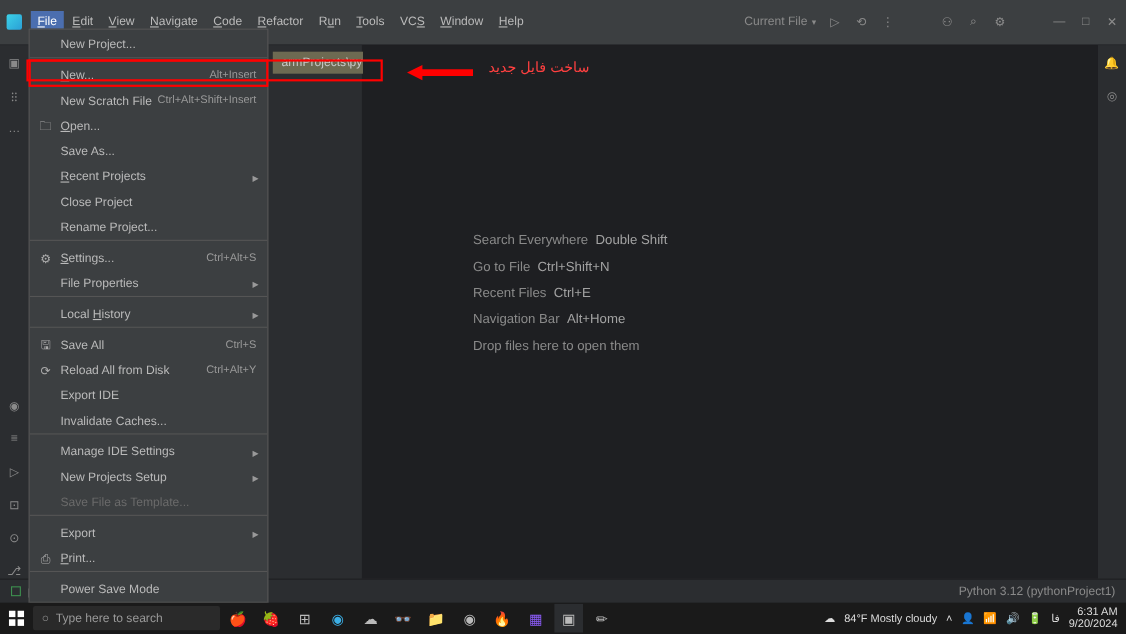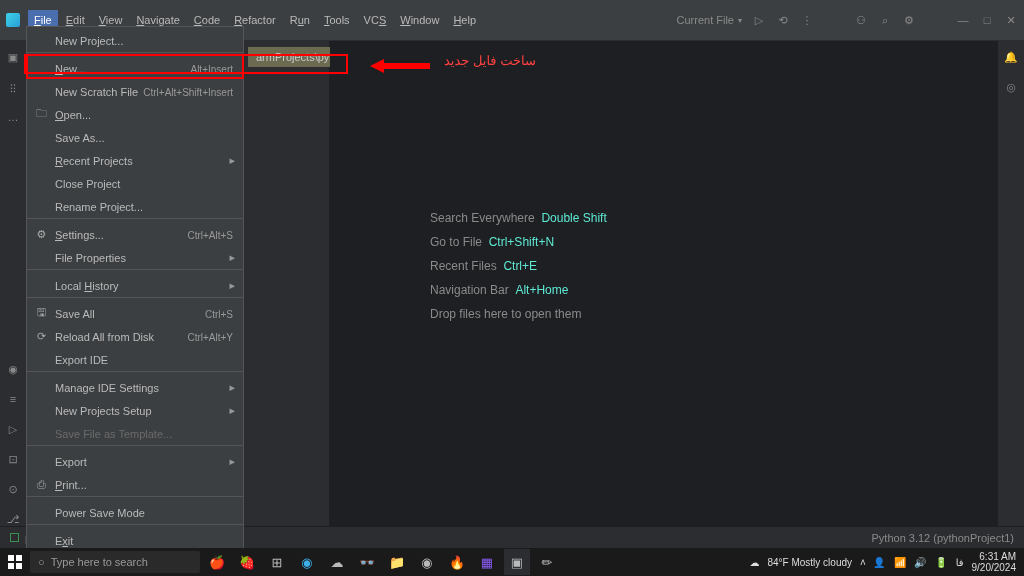--- a/index.html
+++ b/index.html
@@ -19,38 +19,38 @@
 .workspace { display: flex; height: 496px; }
 .leftbar { width: 26px; background: #2b2d30; display: flex; flex-direction: column; align-items: center; padding-top: 8px; gap: 14px; }
 .leftbar-bottom { margin-top: auto; display:flex; flex-direction:column; gap:14px; padding-bottom:10px;}
 .licon { width:16px; height:16px; color:#8a8a8a; display:flex; align-items:center; justify-content:center;}
 
 .projpanel { width: 304px; background: #2b2d30; border-right: 1px solid #1e1f22; position: relative; }
 .projtab { background: #6d6a52; color: #c9c9c9; padding: 4px 8px; font-size: 11px; position:absolute; left:222px; top:6px; white-space:nowrap;}
 .editorarea { flex: 1; background: #1e1f22; position: relative; }
 
 .dropdown { position: absolute; left: 26px; top: 26px; width: 218px; background: #3c3f41; border: 1px solid #555; z-index: 50; }
-.dd-item { display: flex; align-items: flex-end; padding: 8px 10px 3px 28px; color: #bababa; cursor: pointer; position: relative; min-height:15px;}
+.dd-item { display: flex; align-items: flex-start; padding: 8px 10px 3px 28px; color: #bababa; cursor: pointer; position: relative; min-height:15px;}
 .dd-item.highlighted { outline: 2px solid #ff0000; outline-offset: -1px; }
 .dd-item .lbl { flex: 1; }
 .dd-item .lbl span.u { text-decoration: underline;}
 .dd-item .shortcut { color: #999; font-size: 10px; }
 .dd-item .arr { position: absolute; right: 8px; color: #999; }
 .dd-item .ico { position: absolute; left: 8px; width: 13px; height: 13px; color: #aaa; display:flex; align-items:center; justify-content:center;}
 .dd-item.disabled { color: #6a6a6a; }
 .dd-sep { height: 1px; background: #555; margin: 2px 0; }
 
 .redbox { position: absolute; left: 24px; top: 54px; width: 324px; height: 20px; border: 2px solid #ff0000; z-index: 60; pointer-events:none;}
 .redarrow { position: absolute; left: 370px; top: 58px; z-index: 60; }
 .redarrow svg { display:block;}
 .persian { position: absolute; left: 444px; top: 53px; color: #ff4040; font-size: 13px; direction: rtl; z-index: 60; }
 
 .welcome { position: absolute; left: 100px; top: 170px; color: #8a8a8a; font-size: 12px; }
 .welcome div { margin-bottom: 10px; }
-.welcome .sc { color: #5eead4; }
+.welcome .sc { color: #a3a3a3; }
 
 .rightbar { width: 26px; background: #2b2d30; display:flex; flex-direction:column; align-items:center; padding-top:8px; gap:14px;}
 
 .statusbar { position:absolute; left:0; right:0; bottom:0; height:22px; background:#2b2d30; display:flex; align-items:center; padding:0 10px; color:#8a8a8a; font-size:11px; border-top:1px solid #1e1f22;}
 .statusbar .sq { width:9px; height:9px; border:1px solid #3d8f4f; margin-right:6px;}
 .statusbar .right { margin-left:auto;}
 
 .taskbar { position:absolute; left:0; bottom:0; width:1024px; height:28px; background:#1a1a1a; display:flex; align-items:center; z-index:100;}
 .taskbar .win { width:30px; display:flex; justify-content:center;}
 .taskbar .search { width:170px; height:22px; background:#2a2a2a; display:flex; align-items:center; padding:0 8px; color:#999; border-radius:2px;}
@@ -180,20 +180,23 @@
         <span class="shortcut">Ctrl+S</span>
       </div>
       <div class="dd-item">
         <span class="ico">⟳</span>
         <span class="lbl">Reload All from Disk</span>
         <span class="shortcut">Ctrl+Alt+Y</span>
       </div>
       <div class="dd-item">
         <span class="lbl">Export IDE</span>
       </div>
+      <div class="dd-item">
+        <span class="lbl">Invalidate Caches...</span>
+      </div>
       <div class="dd-sep"></div>
       <div class="dd-item">
         <span class="lbl">Manage IDE Settings</span>
         <span class="arr">▸</span>
       </div>
       <div class="dd-item">
         <span class="lbl">New Projects Setup</span>
         <span class="arr">▸</span>
       </div>
       <div class="dd-item disabled">

